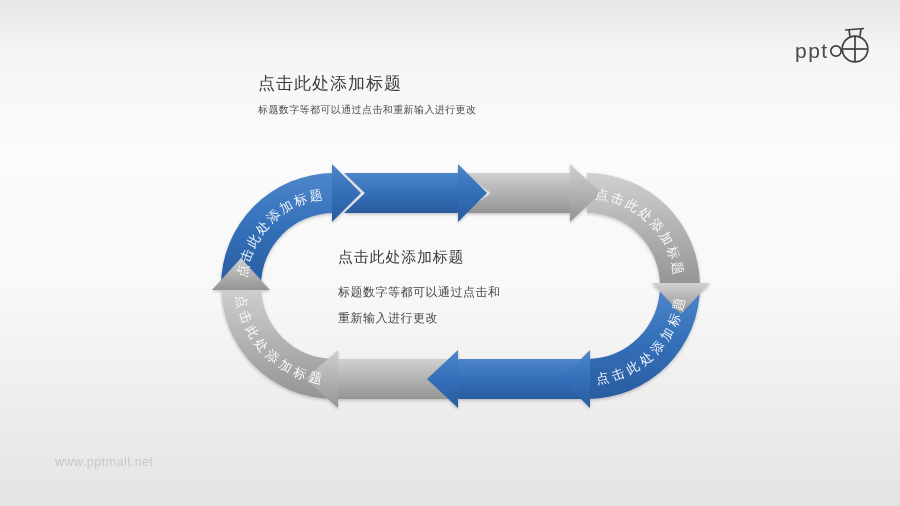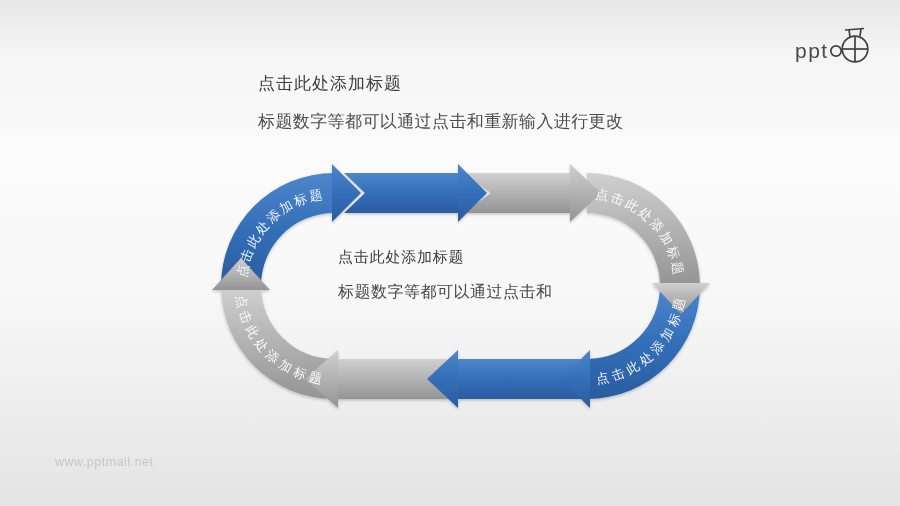--- a/index.html
+++ b/index.html
@@ -9,28 +9,28 @@
   }
   .slide{
     position:relative;width:900px;height:506px;overflow:hidden;
     background:linear-gradient(180deg,#e7e7e7 0px,#f5f5f5 55px,#fbfbfb 150px,#f8f8f8 290px,#ebebeb 430px,#e4e4e4 506px);
   }
   .header{position:absolute;left:258px;top:74px;}
   .header .title{
     font-size:17px;color:#3c3c3c;letter-spacing:1px;line-height:20px;
   }
   .header .subtitle{
-    margin-top:16px;font-size:17px;color:#4c4c4c;letter-spacing:.4px;
+    margin-top:9px;font-size:10px;color:#4c4c4c;letter-spacing:.4px;
   }
   .center-text{position:absolute;left:338px;top:248px;width:220px;}
   .center-text .ct-title{
     font-size:15px;color:#3a3a3a;letter-spacing:.8px;margin-bottom:12px;
   }
   .center-text .ct-line{
-    font-size:16px;color:#474747;letter-spacing:.5px;line-height:26px;
+    font-size:12px;color:#474747;letter-spacing:.5px;line-height:26px;
   }
   .diagram-svg{position:absolute;left:0;top:0;}
   .arc-label{
     font-size:13px;fill:#ffffff;letter-spacing:3px;opacity:.95;
     font-family:"Liberation Sans","DejaVu Sans",sans-serif;
   }
   .watermark{
     position:absolute;left:55px;top:455px;
     font-size:12.5px;color:#c7c7c7;letter-spacing:.5px;
   }
@@ -98,20 +98,21 @@
       <textPath href="#tpE" xlink:href="#tpE" startOffset="50%">点击此处添加标题</textPath>
     </text>
     <text class="arc-label" text-anchor="middle" dominant-baseline="central">
       <textPath href="#tpH" xlink:href="#tpH" startOffset="50%">点击此处添加标题</textPath>
     </text>
   </svg>
 
   <div class="center-text">
     <div class="ct-title">点击此处添加标题</div>
     <div class="ct-line">标题数字等都可以通过点击和</div>
+    <div class="ct-line">重新输入进行更改</div>
   </div>
 
   <svg class="logo" viewBox="0 0 85 46" xmlns="http://www.w3.org/2000/svg">
     <text x="3" y="36" font-size="21" letter-spacing="1.5" fill="#4a4a4a" font-family="Liberation Sans, DejaVu Sans, sans-serif">ppt</text>
     <g stroke="#404040" stroke-width="1.7" fill="none">
       <circle cx="44" cy="29" r="5.2"></circle>
       <circle cx="63" cy="27" r="12.8"></circle>
       <line x1="50.2" y1="27" x2="75.8" y2="27"></line>
       <line x1="63" y1="14.2" x2="63" y2="39.8"></line>
       <line x1="53" y1="8" x2="72" y2="6.5"></line>

